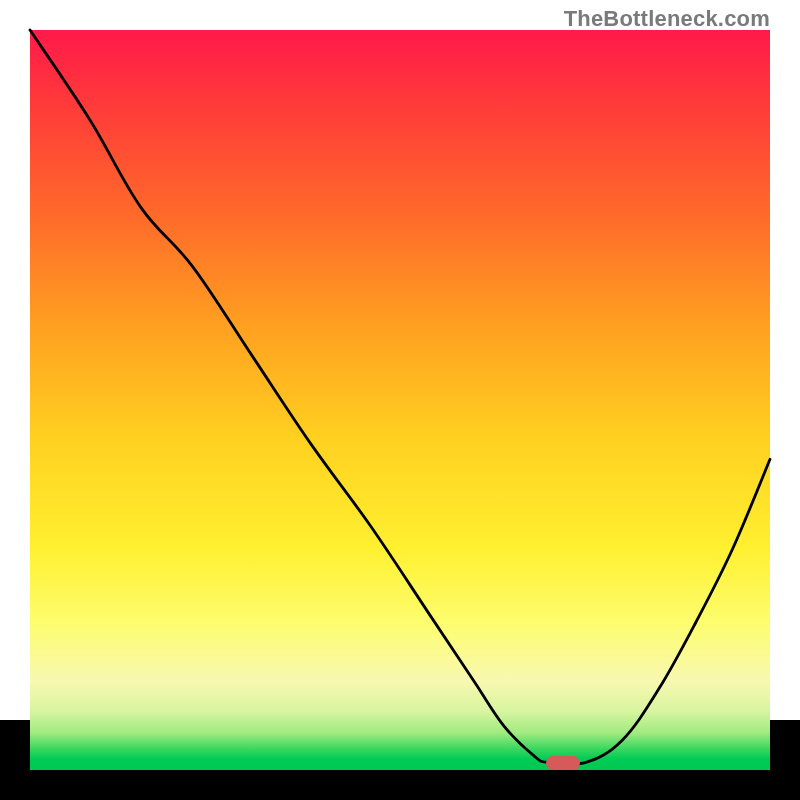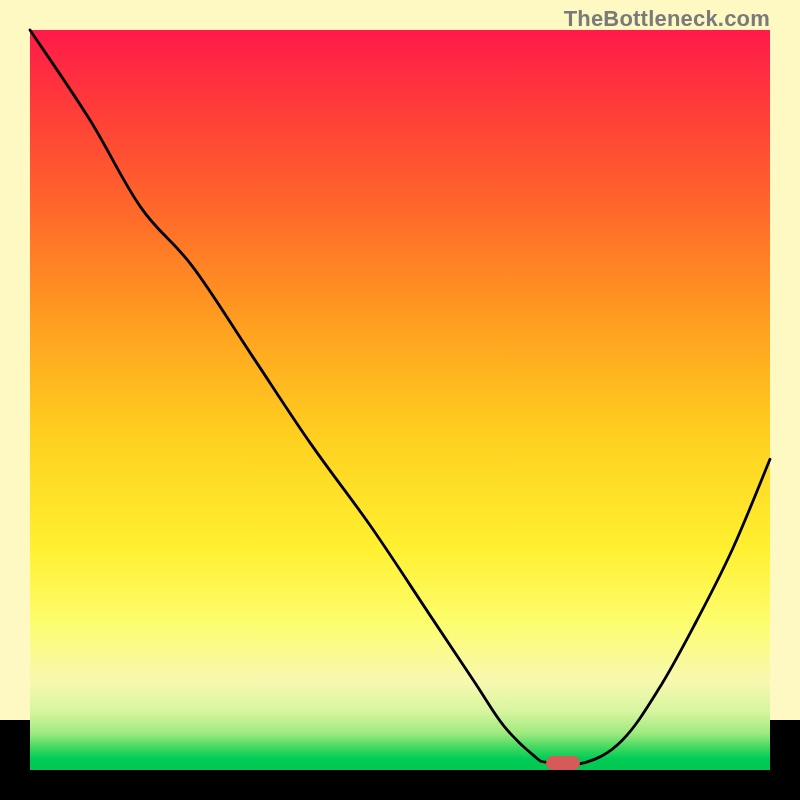--- a/index.html
+++ b/index.html
@@ -7,21 +7,21 @@
     padding: 0;
     width: 800px;
     height: 800px;
     background: #000;
     overflow: hidden;
   }
   .chart-container {
     position: relative;
     width: 800px;
     height: 720px;
-    background: #fef9c3;
+    background: #ffffff;
   }
   .plot-area {
     position: absolute;
     left: 30px;
     top: 30px;
     width: 740px;
     height: 740px;
     background: linear-gradient(
       to bottom,
       #ff1a4a 0%,

